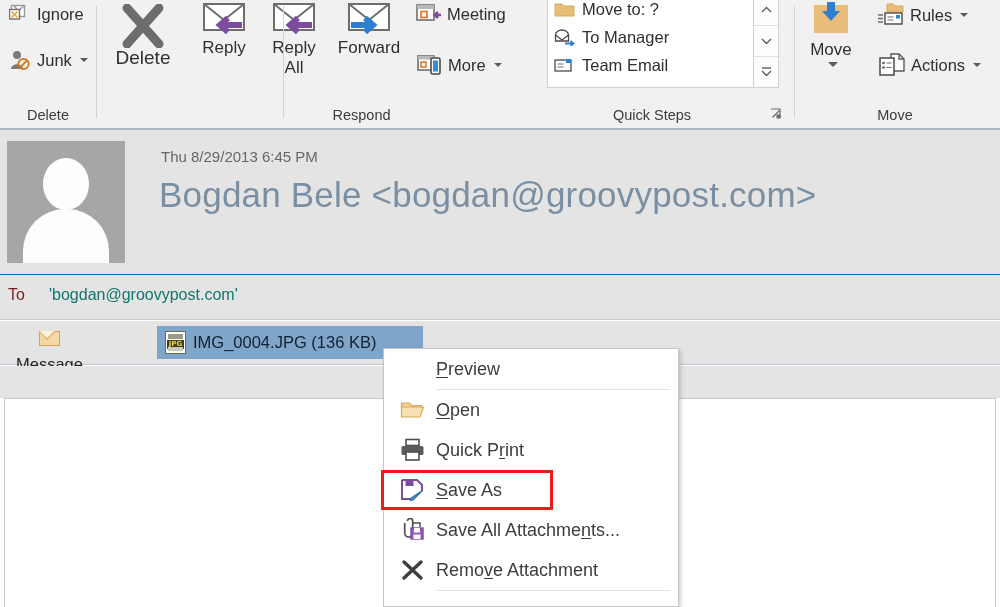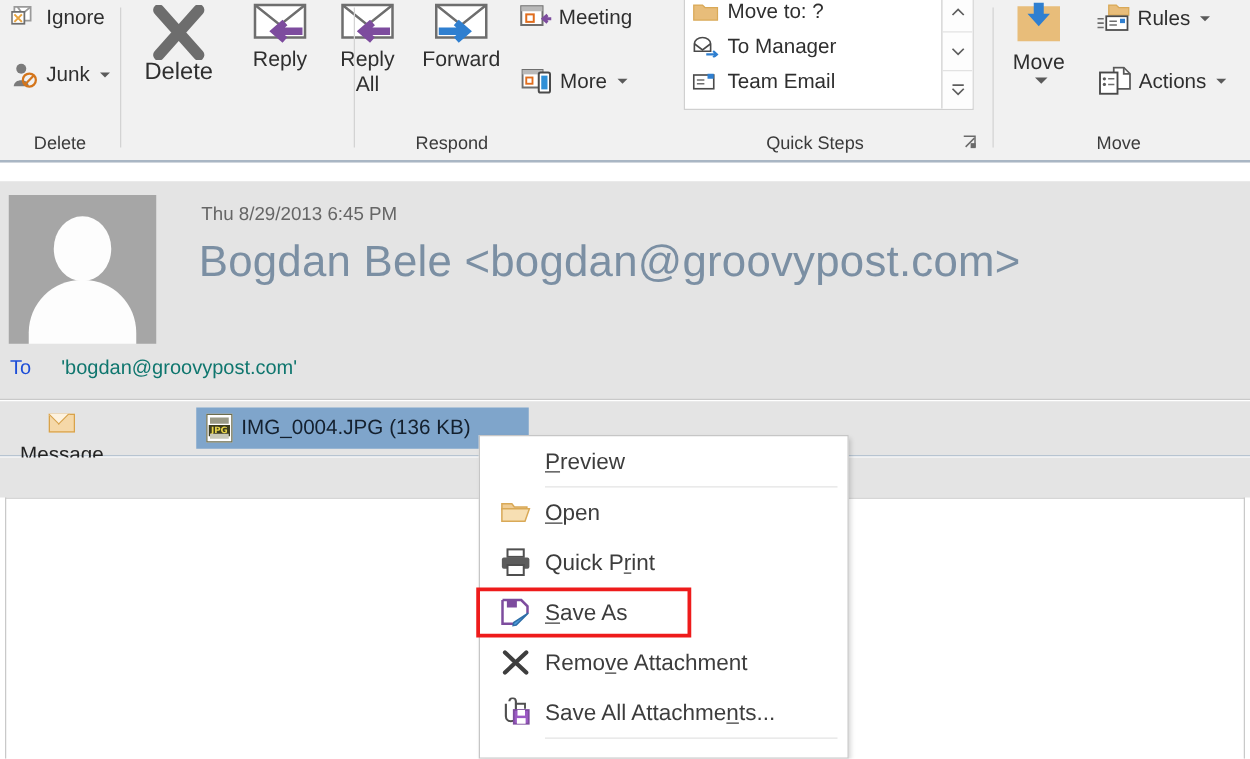--- a/index.html
+++ b/index.html
@@ -94,21 +94,20 @@
     position: absolute;
     font-size: 11px; color: #4a4a4a;
   }
 
   
   .header-pane {
     position: absolute; left: 0; top: 130px;
     width: 1000px; height: 145px;
     background: #e4e4e4;
     border-bottom: 1px solid #0369a1;
-    margin-top: 15px;
   }
   .avatar {
     position: absolute; left: 7px; top: 11px;
     width: 118px; height: 122px;
     background: #a6a6a6;
     overflow: hidden;
   }
   .avatar .head {
     position: absolute; left: 50%; top: 17px;
     transform: translateX(-50%);
@@ -135,21 +134,21 @@
 
   
   .to-row {
     position: absolute; left: 0; top: 275px;
     width: 1000px; height: 45px;
     background: #e4e4e4;
     border-bottom: 1px solid #c9c9c9;
   }
   .to-label {
     position: absolute; left: 8px; top: 11px;
-    font-size: 16px; color: #1d4ed8;
+    font-size: 16px; color: #7f1d1d;
   }
   .to-value {
     position: absolute; left: 49px; top: 11px;
     font-size: 16px; color: #0f766e; white-space: nowrap;
   }
 
   
   .att-row {
     position: absolute; left: 0; top: 321px;
     width: 1000px; height: 44px;
@@ -544,36 +543,36 @@
           <path d="M2 2 v19 h10" fill="none" stroke="#7d4c9e" stroke-width="2"></path>
           <rect x="5.5" y="2" width="8" height="6" fill="#7d4c9e"></rect>
           <path d="M22.5 12.5 L13 22 L10.5 22.5 L11 20 Z" fill="#4f9bdc" stroke="#2f6fa8" stroke-width="1.2"></path>
         </svg>
       </span>
       <span class="ctx-text"><u>S</u>ave As</span>
     </div>
 
     <div class="ctx-item">
       <span class="ctx-icon">
-        <svg width="26" height="22" viewBox="0 0 26 22">
-          <path d="M4 3 L21 19 M21 3 L4 19" stroke="#3e3e3e" stroke-width="3.4" stroke-linecap="round"></path>
-        </svg>
-      </span>
-      <span class="ctx-text">Remo<u>v</u>e Attachment</span>
-    </div>
-
-    <div class="ctx-item">
-      <span class="ctx-icon">
         <svg width="26" height="24" viewBox="0 0 26 24">
           <path d="M7.5 3 a2.6 2.6 0 0 1 5.2 0 v12 a4 4 0 0 1 -8 0 v-10" fill="none" stroke="#4f4f4f" stroke-width="1.7"></path>
           <path d="M12 5 h8 v4" fill="none" stroke="#4f4f4f" stroke-width="1.5"></path>
           <rect x="11" y="10" width="12" height="11" fill="#9b59c4" stroke="#7d4c9e" stroke-width="1.4"></rect>
           <rect x="14" y="10" width="6" height="4.5" fill="#ffffff"></rect>
           <rect x="13.5" y="16.5" width="7" height="4.5" fill="#ffffff"></rect>
         </svg>
       </span>
       <span class="ctx-text">Save All Attachme<u>n</u>ts...</span>
     </div>
 
+    <div class="ctx-item">
+      <span class="ctx-icon">
+        <svg width="26" height="22" viewBox="0 0 26 22">
+          <path d="M4 3 L21 19 M21 3 L4 19" stroke="#3e3e3e" stroke-width="3.4" stroke-linecap="round"></path>
+        </svg>
+      </span>
+      <span class="ctx-text">Remo<u>v</u>e Attachment</span>
+    </div>
+
     <div class="ctx-sep"></div>
   </div>
 
 </div>
 
 </body></html>

